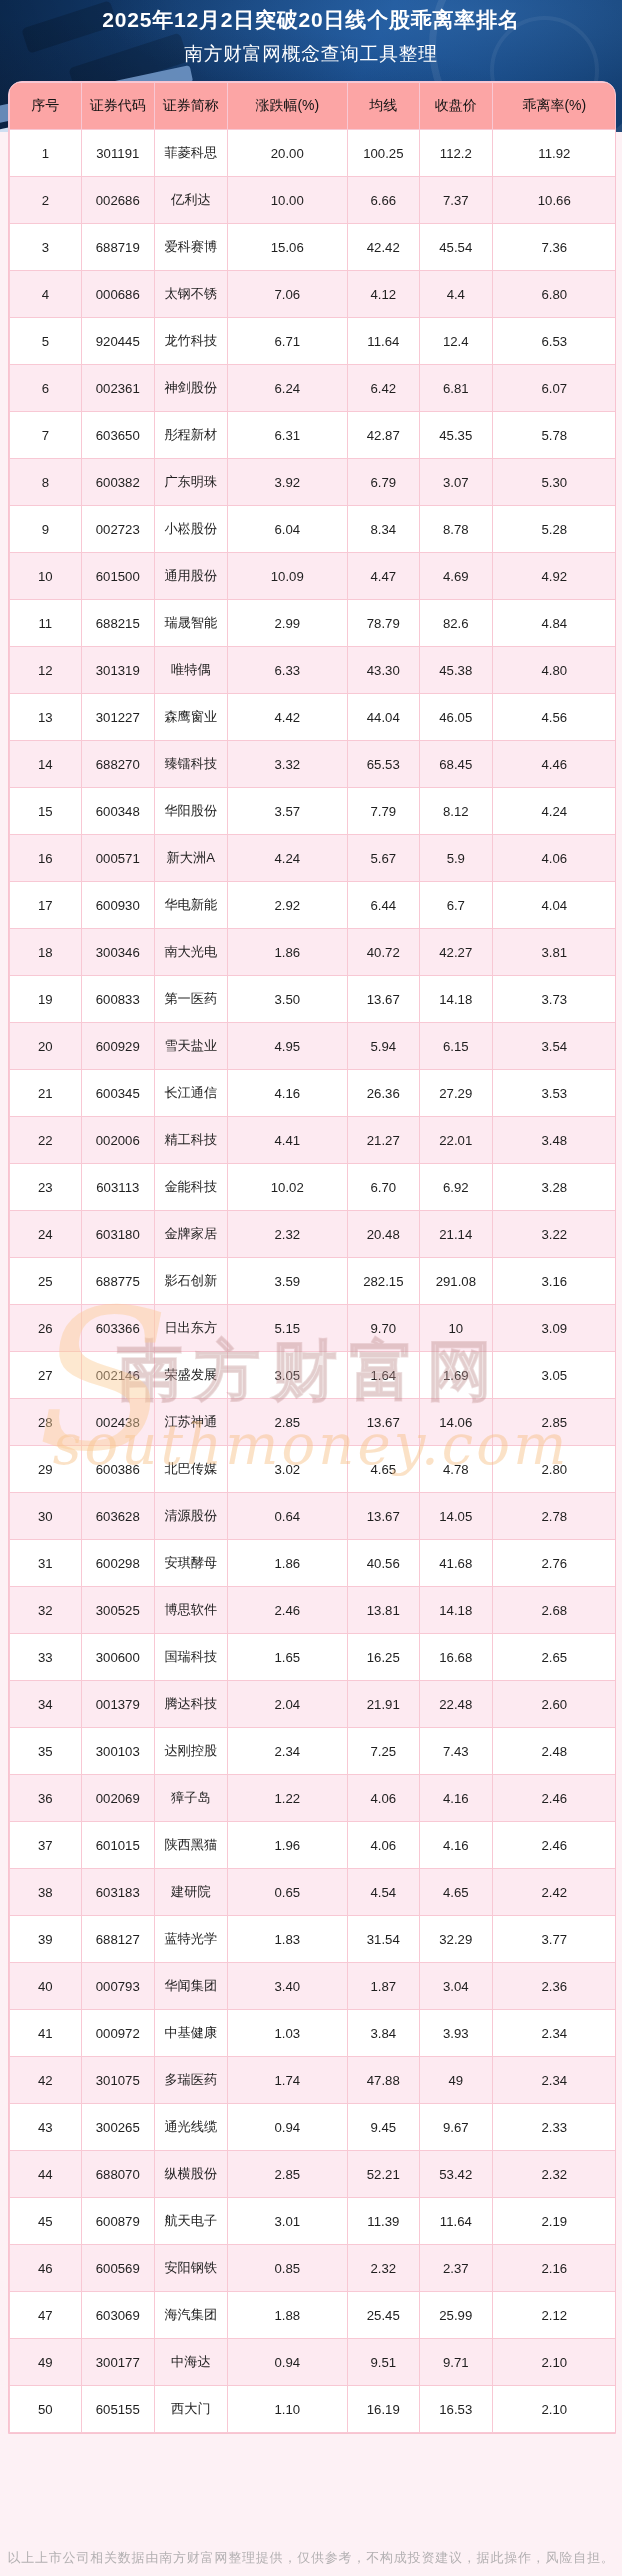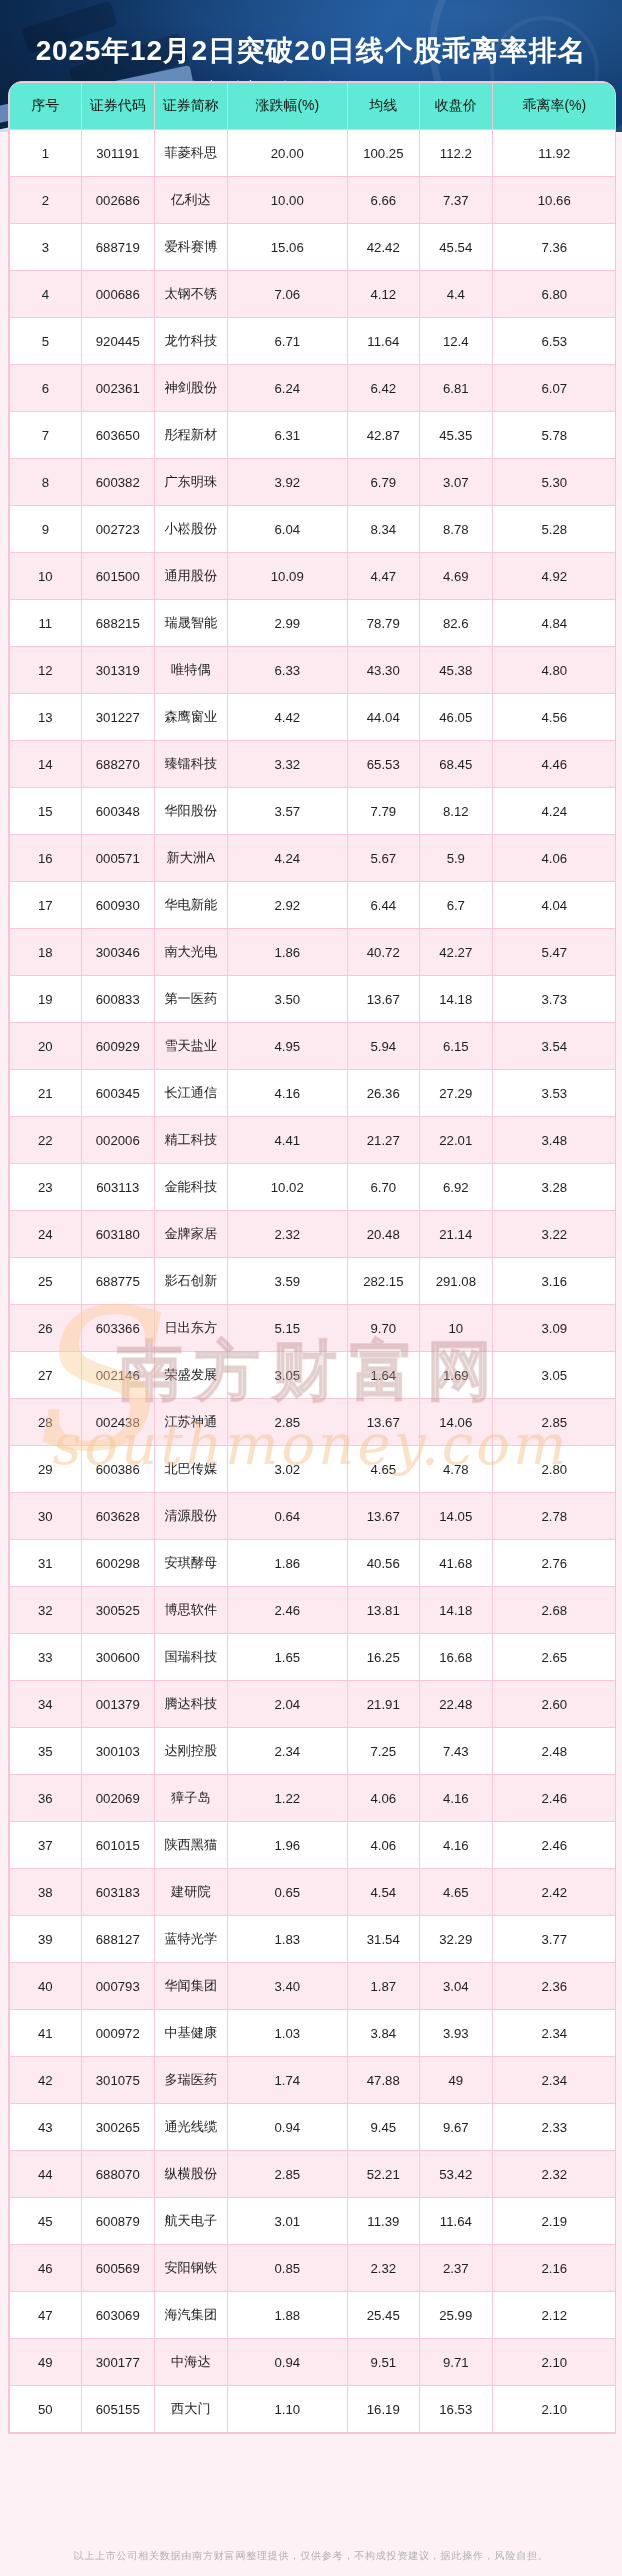--- a/index.html
+++ b/index.html
@@ -26,36 +26,36 @@
   .gauge-ring2{right:23px;top:15.6px;width:101px;height:101px;border:4.7px solid rgba(255,255,255,.06);}
   .key1,.key2{position:absolute;background:rgba(0,0,0,.18);border-radius:4.7px;transform:rotate(-18deg);}
   .key1{left:23px;top:14px;width:93px;height:26.4px;}
   .key2{left:70px;top:50px;width:117px;height:29.6px;}
   .ribbon{position:absolute;border-radius:3.1px;}
   .ribbon.r1{left:-47px;top:90px;width:241px;height:17px;background:#6f95c4;transform:rotate(-12deg);opacity:.9;}
   .ribbon.r2{left:-54px;top:112px;width:272px;height:25px;background:#cfdff2;transform:rotate(-12deg);}
   .hero h1,.hero h2{
     position:relative;margin:0;text-align:center;color:#ffffff;font-weight:600;letter-spacing:0.8px;
   }
-  .hero h1{padding-top:32px;font-size:28px;}
+  .hero h1{padding-top:6px;font-size:21px;}
   .hero h2{margin-top:7px;font-size:18.7px;font-weight:500;text-align:center;}
   
   .card{
     position:absolute;left:7.8px;top:81px;width:606px;z-index:2;
     background:#ffffff;border:1.6px solid #f8c3d0;
     border-radius:14px 14px 0 0;overflow:hidden;
   }
   table{border-collapse:collapse;table-layout:fixed;width:606px;}
   th,td{
     border:1.6px solid #f8c8d4;text-align:center;vertical-align:middle;
     color:#1f1f1f;padding:0 1.6px;overflow:hidden;white-space:nowrap;
   }
   thead tr{height:47px;}
   tbody tr{height:47px;}
-  th{background:#5eead4;font-size:14px;font-weight:500;color:#141414;}
+  th{background:#fca5a5;font-size:14px;font-weight:500;color:#141414;}
   td{font-size:13.2px;background:#ffffff;}
   tbody tr:nth-child(even) td{background:#fdeaf1;}
   
   .watermark{
     position:absolute;left:0;top:1287px;width:622px;height:233px;z-index:3;
     pointer-events:none;text-align:center;
   }
   .wm-s{
     position:absolute;left:37px;top:20px;
     font-family:"DejaVu Serif","Liberation Serif",serif;font-style:italic;
@@ -65,21 +65,21 @@
     margin-top:40px;font-size:65px;font-weight:700;letter-spacing:12.4px;
     color:rgba(195,150,148,.22);-webkit-text-stroke:1.6px rgba(190,140,140,.28);
   }
   .wm-en{
     margin-top:-3.1px;font-family:"DejaVu Serif","Liberation Serif",serif;
     font-style:italic;font-size:56px;color:rgba(246,190,130,.45);letter-spacing:3.1px;
   }
   
   .footer{
     position:absolute;left:0;top:2549px;width:622px;z-index:2;
-    text-align:center;font-size:10px;color:#b3b0b2;letter-spacing:0.8px;
+    text-align:center;font-size:13px;color:#b3b0b2;letter-spacing:0.8px;
   }
 </style>
 </head>
 <body>
 
 <div class="hero">
   <div class="hero-texture"></div>
   <div class="deco gauge-ring"></div>
   <div class="deco gauge-ring2"></div>
   <div class="key1"></div>
@@ -266,21 +266,21 @@
           <td>6.7</td>
           <td>4.04</td>
         </tr>
         <tr>
           <td>18</td>
           <td>300346</td>
           <td>南大光电</td>
           <td>1.86</td>
           <td>40.72</td>
           <td>42.27</td>
-          <td>5.47</td>
+          <td>3.81</td>
         </tr>
         <tr>
           <td>19</td>
           <td>600833</td>
           <td>第一医药</td>
           <td>3.50</td>
           <td>13.67</td>
           <td>14.18</td>
           <td>3.73</td>
         </tr>

